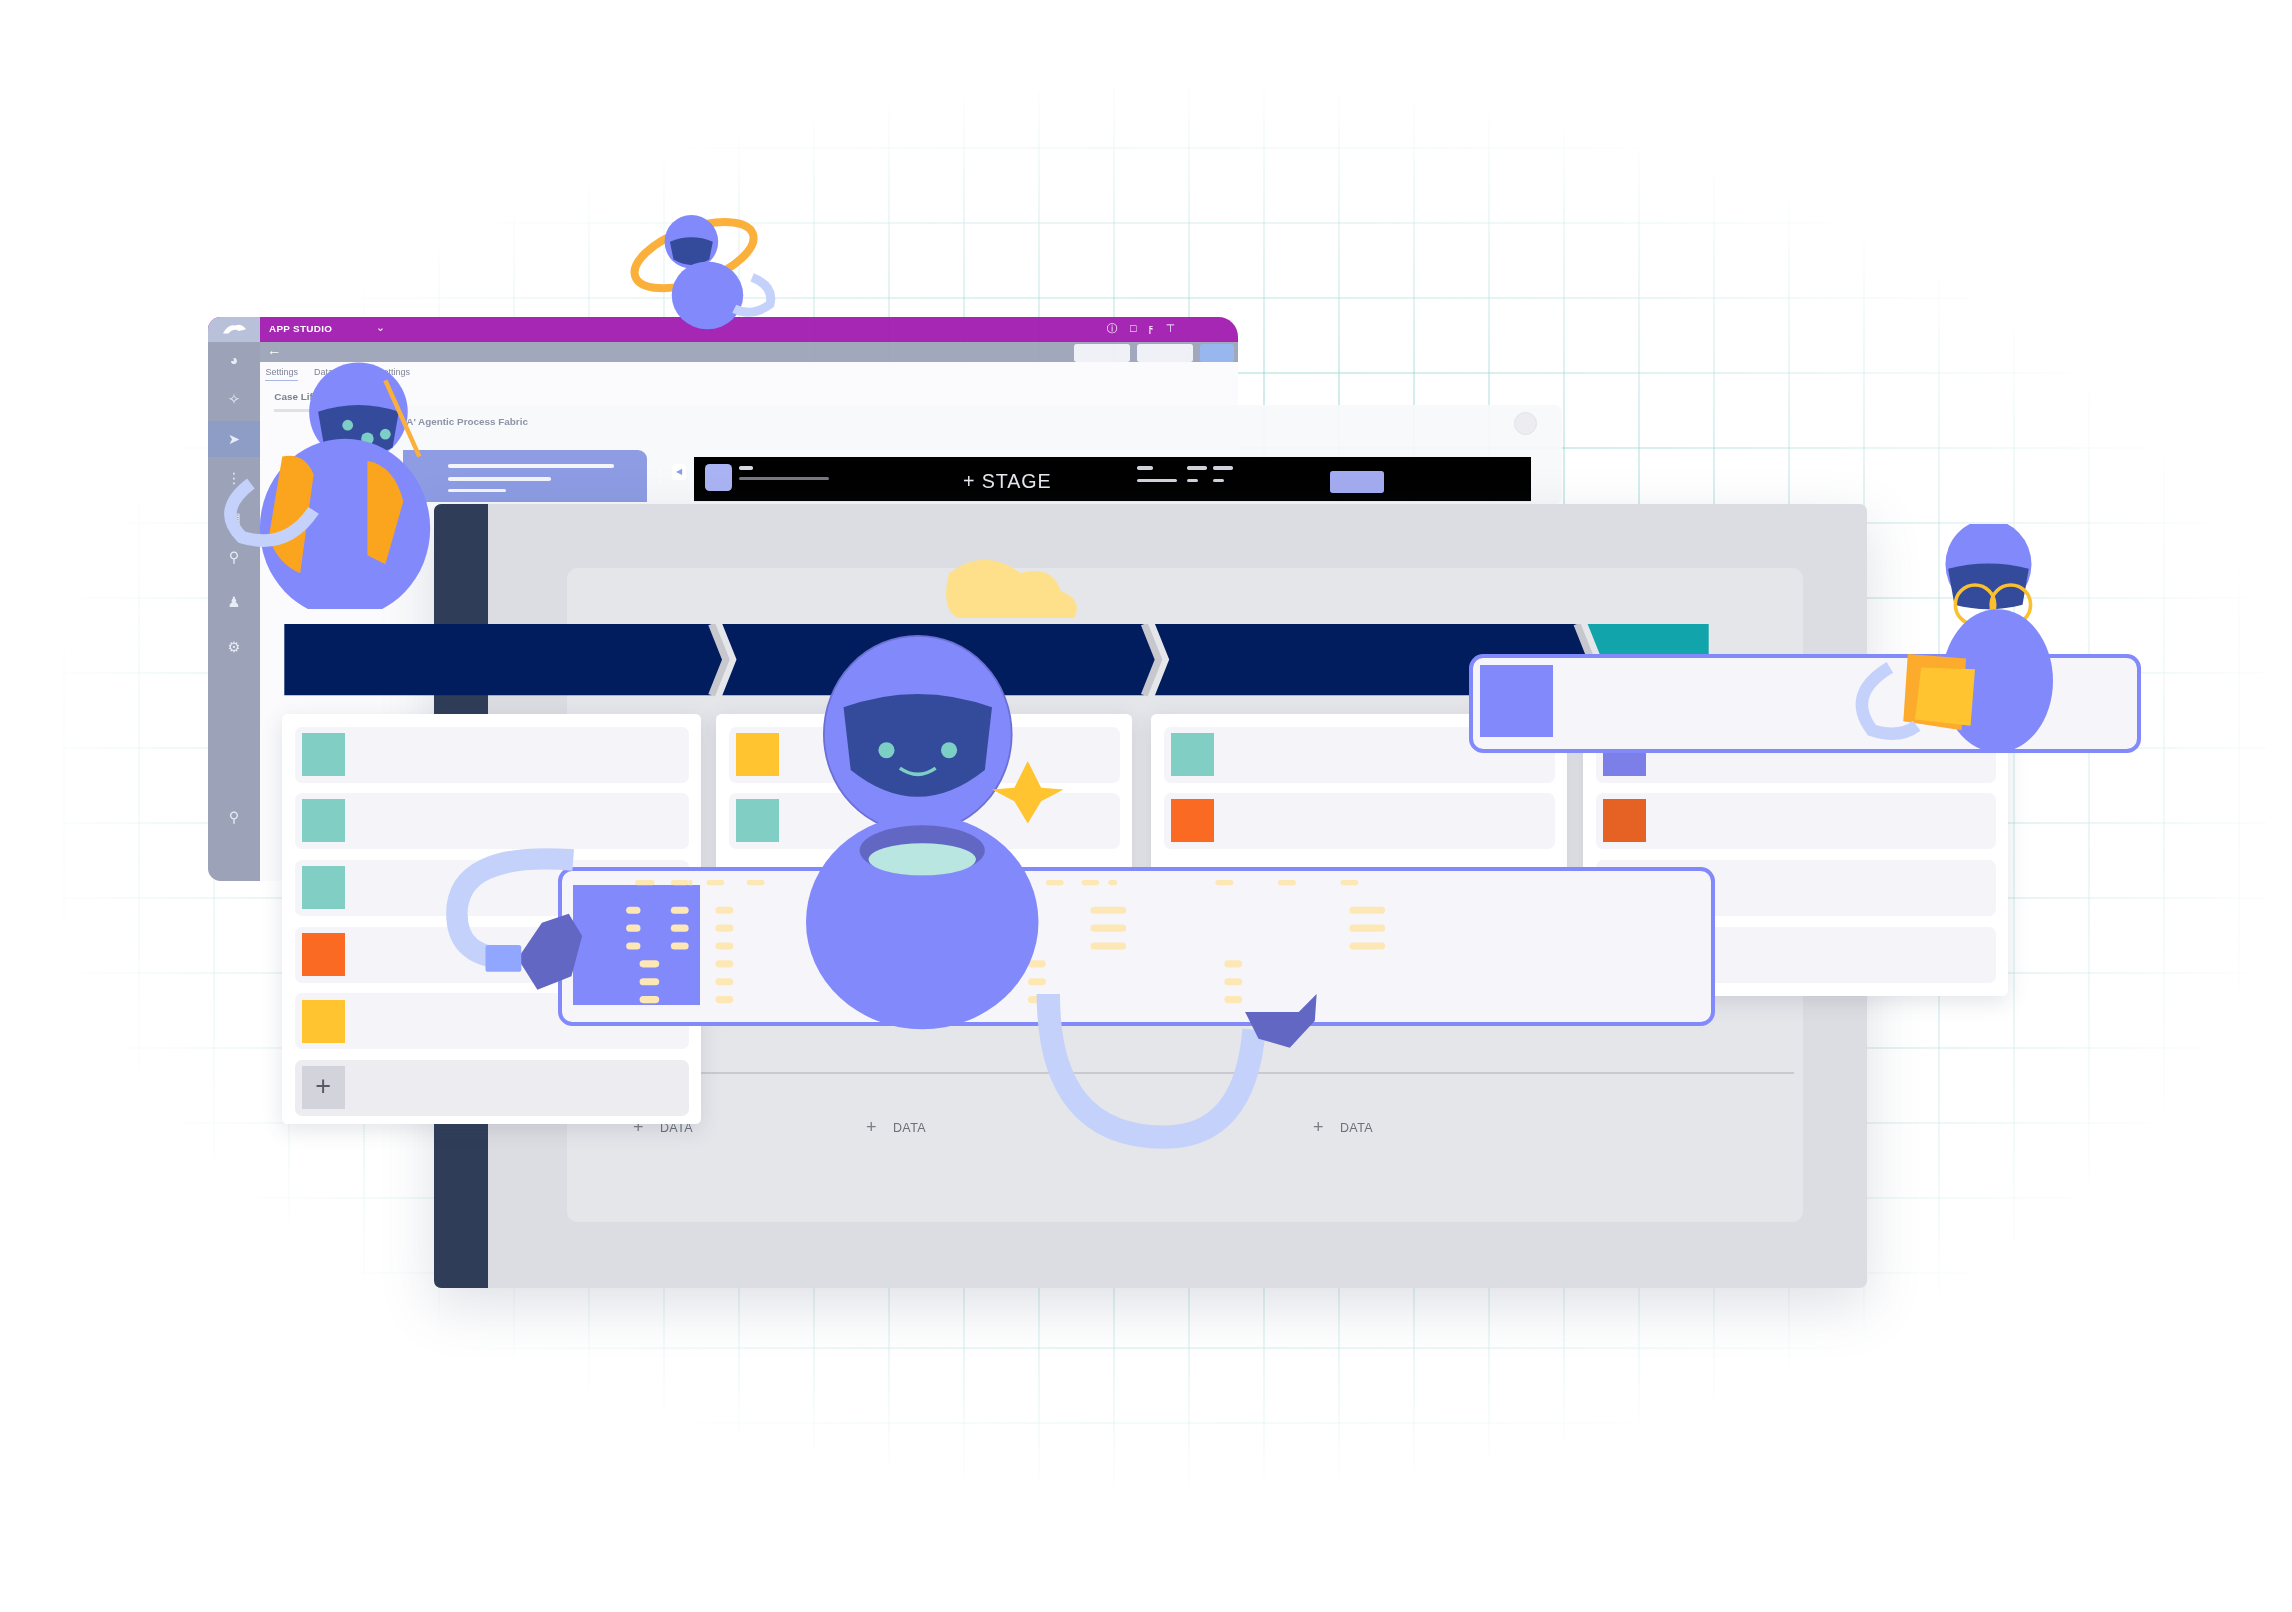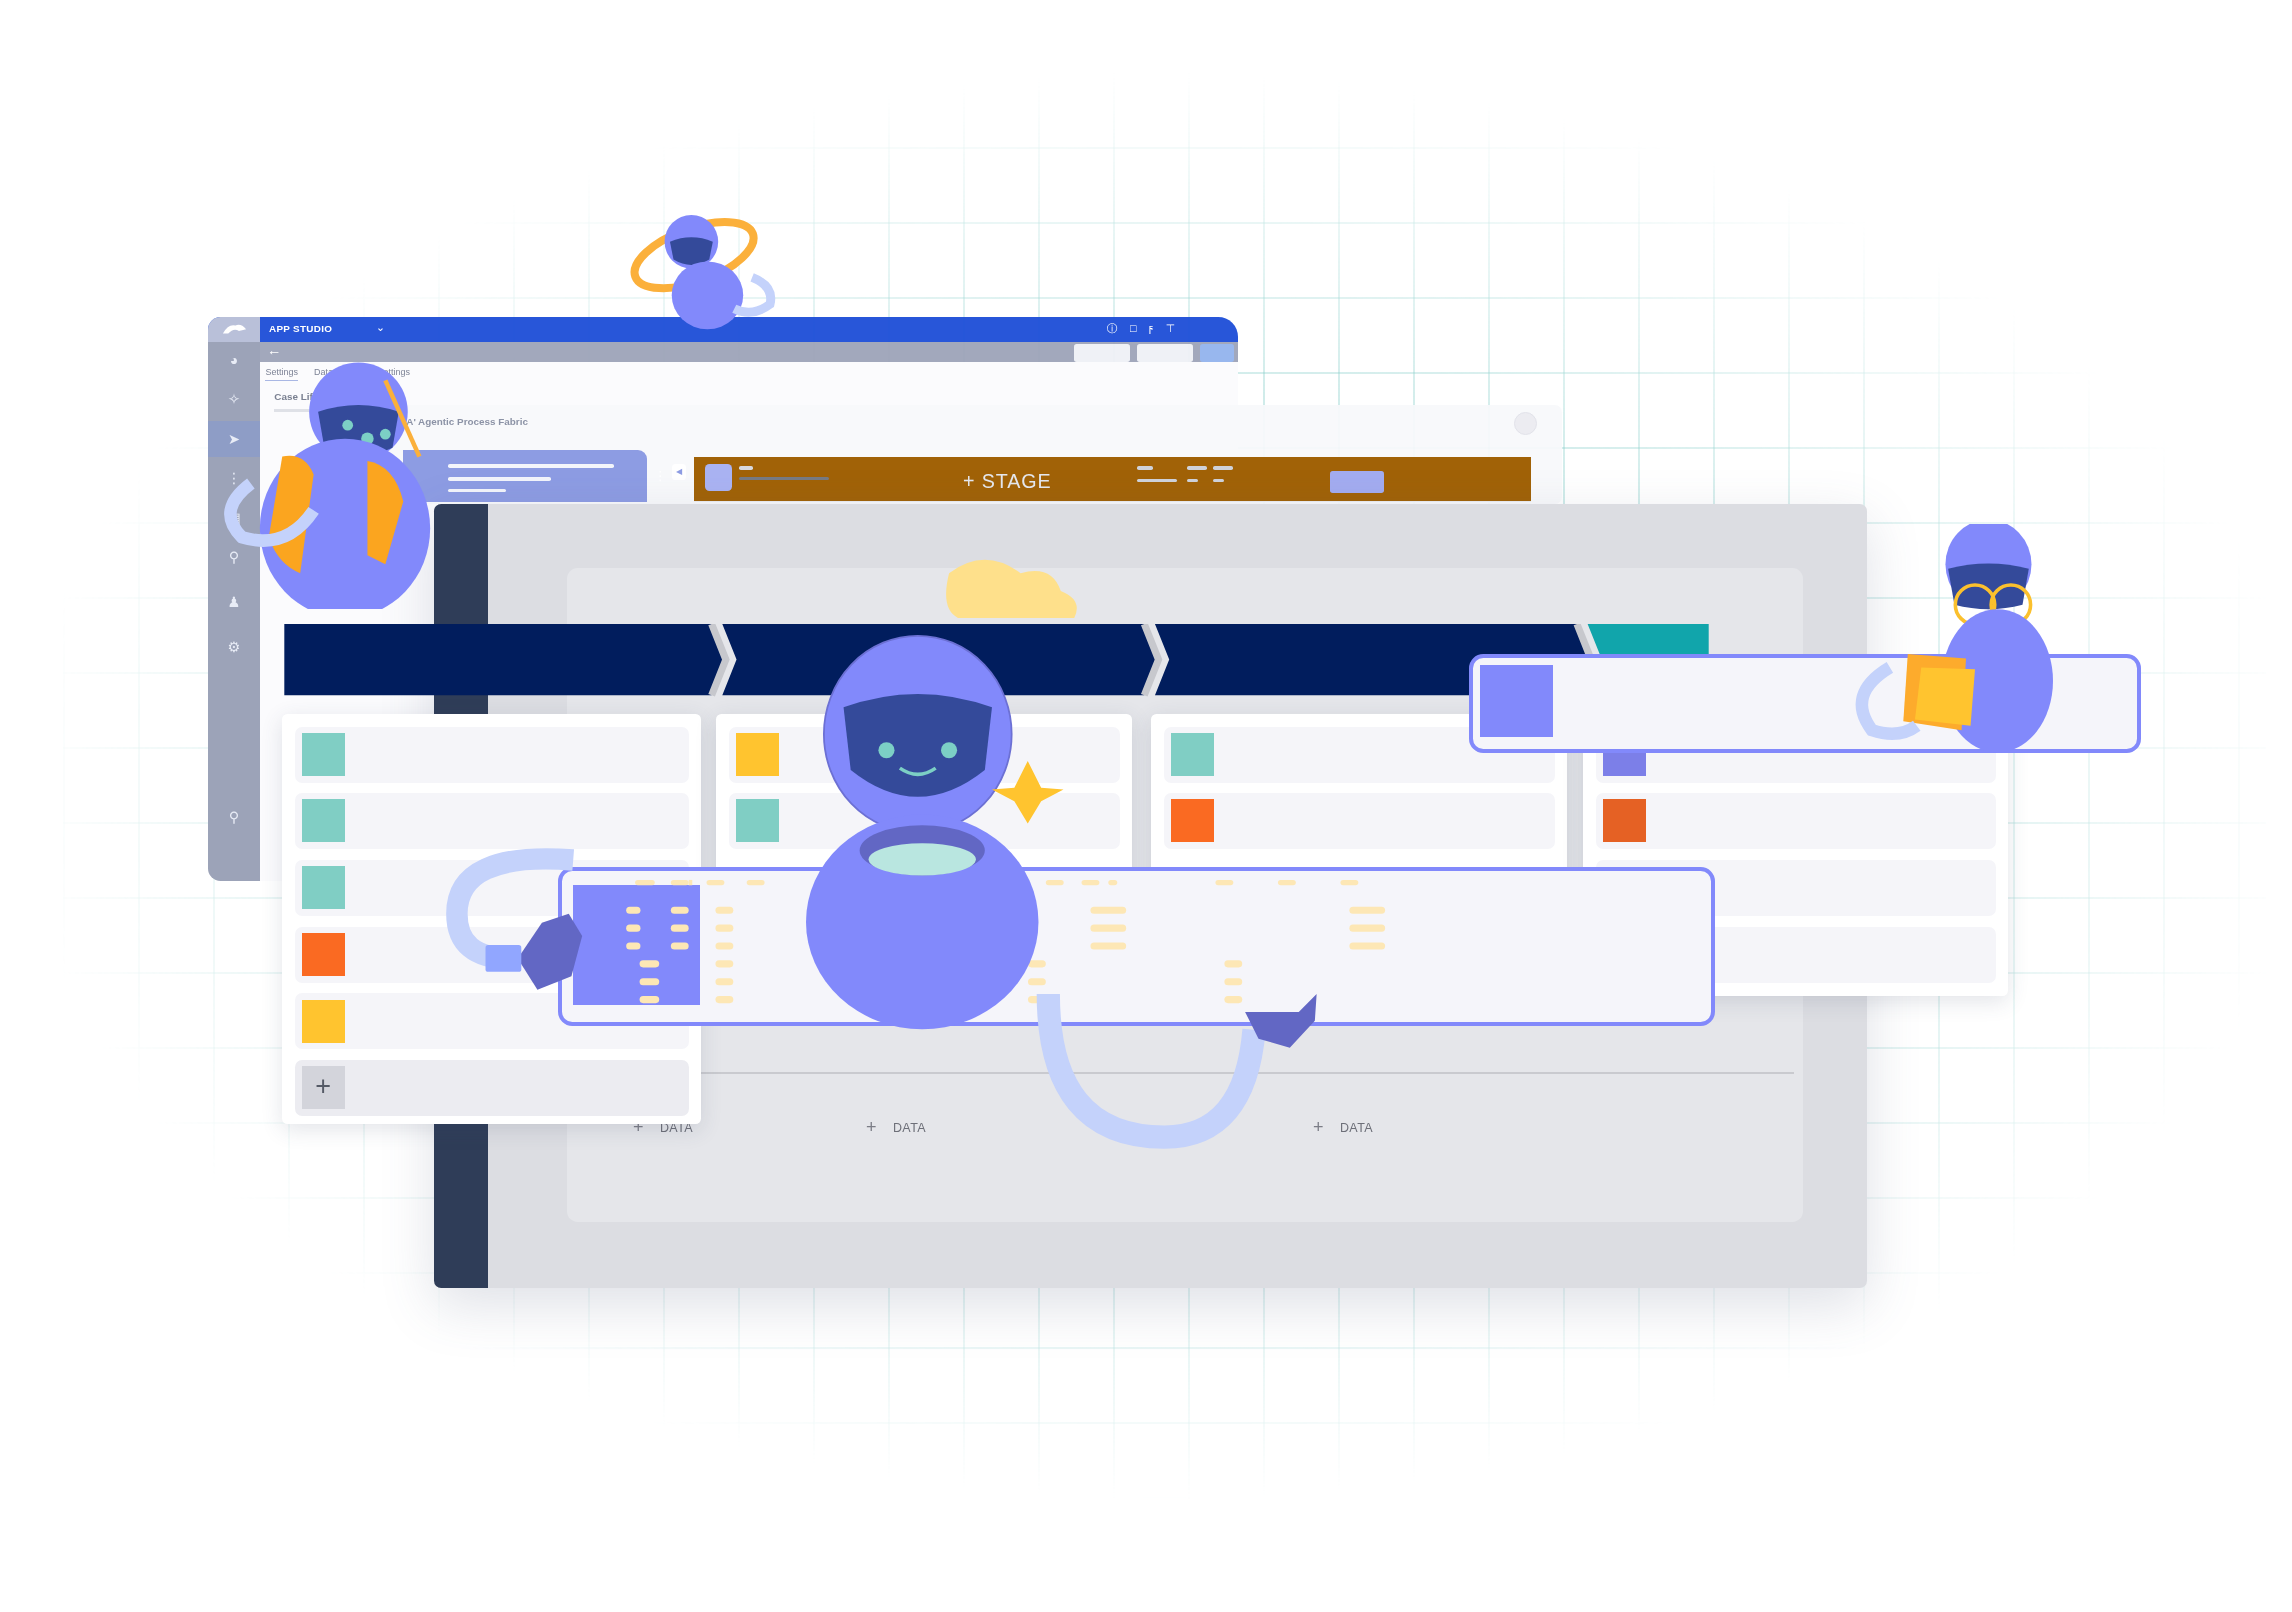--- a/index.html
+++ b/index.html
@@ -14,21 +14,21 @@
       linear-gradient(to bottom, rgba(120,200,195,0.35) 1.8px, transparent 1.8px);
     background-size: 75px 75px;
     -webkit-mask-image: radial-gradient(ellipse 52% 48% at 50% 48%, #000 55%, transparent 100%);
             mask-image: radial-gradient(ellipse 52% 48% at 50% 48%, #000 55%, transparent 100%);
   }
 
   
   .studio { position: absolute; left: 208px; top: 317px; width: 1030px; height: 564px; }
   .studio-top {
     position: absolute; left: 0; top: 0; width: 1030px; height: 59px;
-    background: #1d4ed8; border-radius: 12.5px 19.7px 0 0; opacity: .95;
+    background: #a21caf; border-radius: 12.5px 19.7px 0 0; opacity: .95;
   }
   .studio-logo { position: absolute; left: 0; top: 0; width: 52px; height: 25px; background: #b6bdd8; border-radius: 12.5px 0 0 0; }
   .studio-logo svg { position: absolute; left: 12.5px; top: 5.4px; }
   .studio-title { position: absolute; left: 61px; top: 6.3px; color: #fff; font-weight: 700; font-size: 9.9px; letter-spacing: 0.3px; }
   .studio-chevron { position: absolute; left: 168px; top: 3.6px; color: #fff; font-size: 10.7px; }
   .studio-subbar { position: absolute; left: 52px; top: 25px; right: 0; height: 19.7px; background: #9ea4b9; }
   .studio-back { position: absolute; left: 59px; top: 25px; color: #fff; font-size: 14.3px; }
   .studio-icons { position: absolute; right: 63px; top: 5.4px; display: flex; gap: 12.5px; color: #fff; font-size: 10.7px; }
   .studio-btns { position: absolute; right: 3.6px; top: 27px; display: flex; gap: 7.2px; }
   .studio-btn { width: 56px; height: 18px; background: #eff1f6; border-radius: 2.7px; }
@@ -55,21 +55,21 @@
   .fabric-dot { position: absolute; right: 25px; top: 7.2px; width: 23px; height: 23px; border-radius: 50%; background: #ececf1; border: 0.9px solid #e2e3ea; }
   .fabric-stage {
     position: absolute; left: 27px; top: 45px; width: 244px; height: 52px;
     background: #8d9ce3; border-radius: 0 9px 0 0;
   }
   .fabric-stage .ln { position: absolute; height: 3.6px; background: #f3f5fb; border-radius: 1.8px; }
   .fabric-kebab { position: absolute; left: 278px; top: 63px; color: #fff; font-size: 12.5px; }
   .fabric-collapse { position: absolute; left: 296px; top: 59px; width: 14.3px; height: 16px; background: #fff; border-radius: 3.6px; color: #8d9ce3; font-size: 8px; text-align: center; line-height: 16px; }
   .fabric-row {
     position: absolute; left: 318px; top: 52px; width: 837px; height: 45px;
-    background: #a16207; border-bottom: 1.8px solid #eceef3;
+    background: #000000; border-bottom: 1.8px solid #eceef3;
   }
   .fabric-chip { position: absolute; left: 10.7px; top: 7.2px; width: 27px; height: 27px; background: #aab3f3; border-radius: 4.5px; }
   .fabric-bar { position: absolute; height: 3.6px; background: #cfd2da; border-radius: 1.8px; }
   .fabric-stage-ghost { position: absolute; left: 269px; top: 12.5px; color: #e6e8ee; font-size: 19.7px; letter-spacing: 0.9px; }
   .fabric-cta { position: absolute; left: 636px; top: 14.3px; width: 54px; height: 21.5px; background: #a3acf0; border-radius: 2.7px; }
 
   
   .main-panel {
     position: absolute; left: 434px; top: 504px; width: 1433px; height: 784px;
     background: #dcdde2; border-radius: 7.2px;

